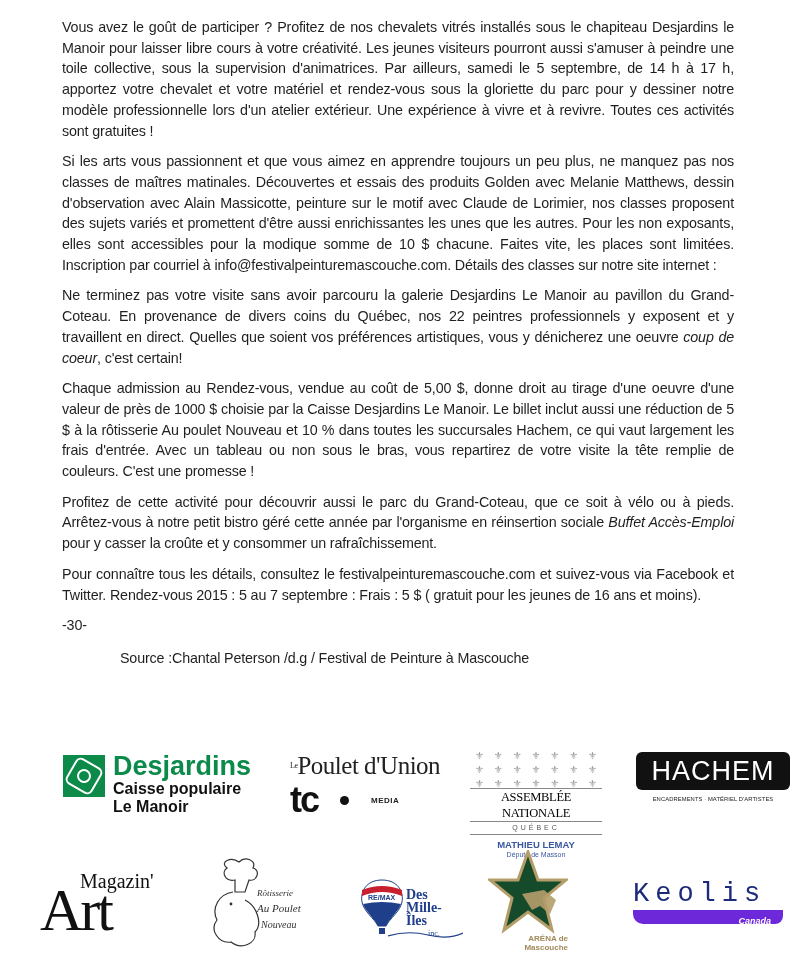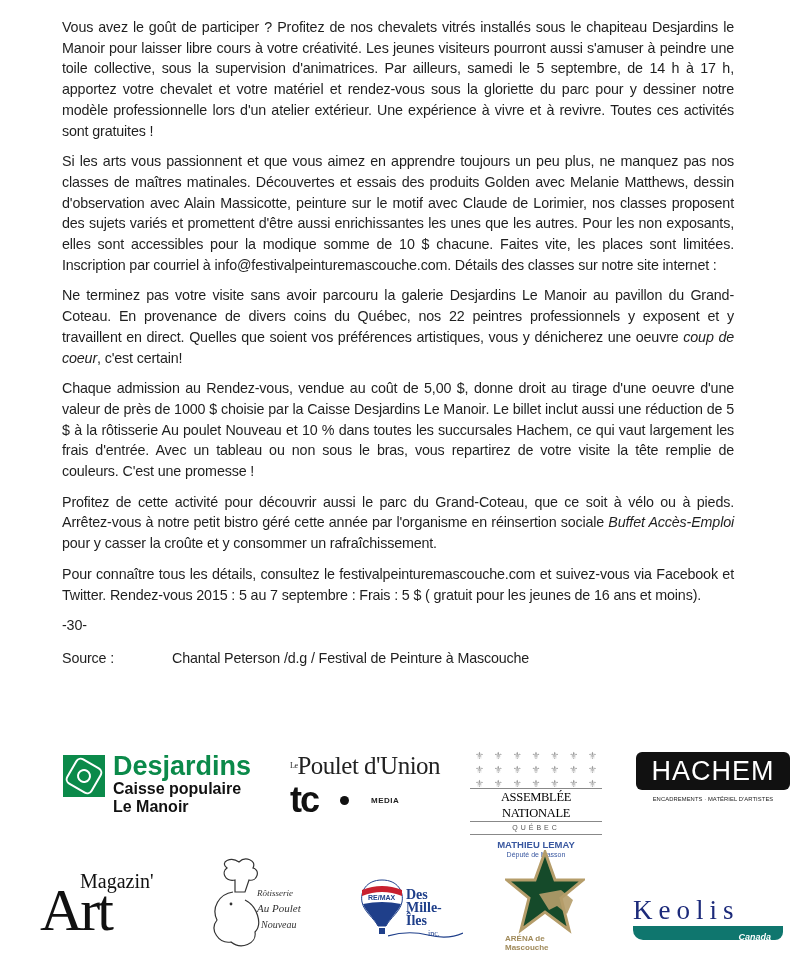--- a/index.html
+++ b/index.html
@@ -7,21 +7,21 @@
     .page {
       position: absolute; left: 62px; top: 17px; width: 672px;
       font-family: "Liberation Sans", sans-serif;
       font-size: 14.3px; line-height: 20.7px; color: #1f1f1f;
       letter-spacing: -0.15px;
     }
     .para { margin: 0 0 10px 0; text-align: justify; text-align-last: left; }
     .para em { font-style: italic; }
     .p-end { margin: 0 0 12px 0; }
     .source-row { display: flex; }
-    .source-label { width: 110px; }
+    .source-label { width: 110px; text-align: right; }
     .logos { position: absolute; left: 0; top: 0; width: 795px; height: 960px; pointer-events: none; }
     .logo { position: absolute; pointer-events: auto; }
     
     .desj { left: 63px; top: 753px; width: 200px; height: 70px; display: flex; align-items: flex-start; }
     .desj-box { width: 42px; height: 42px; background: #0b8a4a; display: flex; align-items: center; justify-content: center; margin-right: 8px; margin-top: 2px; }
     .desj-hex { width: 26px; height: 26px; border: 2px solid #fff; border-radius: 6px; transform: rotate(30deg); display:flex; align-items:center; justify-content:center; }
     .desj-hex span { display:block; width:10px; height:10px; border:2px solid #fff; border-radius:50%; }
     .desj-text { font-family: "Liberation Serif", serif; }
     .desj-title { color: #0b8a4a; font-weight: bold; font-size: 27px; line-height: 27px; font-family: "Liberation Sans", sans-serif; }
     .desj-sub { color: #111; font-weight: bold; font-size: 16px; line-height: 18px; font-family: "Liberation Sans", sans-serif; }
@@ -49,26 +49,26 @@
     .mag { left: 40px; top: 870px; width: 110px; height: 80px; font-family: "Liberation Serif", serif; color: #111; }
     .mag-top { position: absolute; left: 40px; top: 0; font-size: 20px; }
     .mag-art { position: absolute; left: 0; top: 10px; font-size: 60px; line-height: 60px; letter-spacing: -3px; }
     
     .poulet { left: 205px; top: 858px; width: 100px; height: 92px; }
     
     .remax { left: 358px; top: 878px; width: 100px; height: 70px; }
     .remax-text { position: absolute; left: 48px; top: 10px; font-family: "Liberation Serif", serif; font-weight: bold; color: #1f3f8a; font-size: 14px; line-height: 13px; }
     .remax-inc { font-size: 8px; font-weight: normal; margin-left: 22px; }
     
-    .arena { left: 505px; top: 850px; width: 80px; height: 105px; text-align: left; }
+    .arena { left: 488px; top: 850px; width: 80px; height: 105px; text-align: right; }
     .arena-text { position: absolute; left: 0; width: 80px; top: 84px; font-family: "Liberation Sans", sans-serif; font-weight: bold; font-size: 8px; line-height: 9px; color: #a08a5a; }
     
     .keolis { left: 633px; top: 880px; width: 160px; height: 50px; }
-    .keolis-word { font-family: Liberation Serif, serif; font-size: 27px; color: #1c2a7a; letter-spacing: 6px; line-height: 28px; margin-top: 16px; }
-    .keolis-bar { margin-top: 2px; height: 14px; background: #0f766e; border-radius: 0 0 8px 10px; width: 150px; text-align: right; }
+    .keolis-word { font-family: Liberation Mono, monospace; font-size: 27px; color: #1c2a7a; letter-spacing: 6px; line-height: 28px; }
+    .keolis-bar { margin-top: 2px; height: 14px; background: #6d28d9; border-radius: 0 0 8px 10px; width: 150px; text-align: right; }
     .keolis-bar span { font-family: "Liberation Sans", sans-serif; font-style: italic; font-weight: bold; font-size: 9px; color: #fff; padding-right: 12px; line-height: 14px; }
   </style>
 </head>
 <body>
 
 <div class="page">
   <div id="paragraphs">
       <p class="para"><span>Vous avez le goût de participer ? Profitez de nos chevalets vitrés installés sous le chapiteau Desjardins le Manoir pour laisser libre cours à votre créativité. Les jeunes visiteurs pourront aussi s'amuser à peindre une toile collective, sous la supervision d'animatrices. Par ailleurs, samedi le 5 septembre, de 14 h à 17 h, apportez votre chevalet et votre matériel et rendez-vous sous la gloriette du parc pour y dessiner notre modèle professionnelle lors d'un atelier extérieur. Une expérience à vivre et à revivre. Toutes ces activités sont gratuites !</span></p>
       <p class="para"><span>Si les arts vous passionnent et que vous aimez en apprendre toujours un peu plus, ne manquez pas nos classes de maîtres matinales.  Découvertes et essais des produits  Golden avec Melanie Matthews,  dessin d'observation avec Alain Massicotte, peinture sur le motif avec Claude de Lorimier,  nos classes proposent des sujets variés et promettent d'être aussi enrichissantes les unes que les autres. Pour les non exposants, elles sont accessibles pour la modique somme de 10 $ chacune.  Faites vite, les places sont limitées. Inscription par courriel à info@festivalpeinturemascouche.com. Détails des classes sur notre site internet :</span></p>
       <p class="para"><span>Ne terminez pas votre visite sans avoir parcouru la galerie Desjardins Le Manoir au pavillon du Grand-Coteau. En provenance de divers coins du Québec, nos 22 peintres professionnels y exposent et y travaillent en direct. Quelles que soient vos préférences artistiques, vous y dénicherez une oeuvre </span><em>coup de coeur</em><span>, c'est certain!</span></p>

